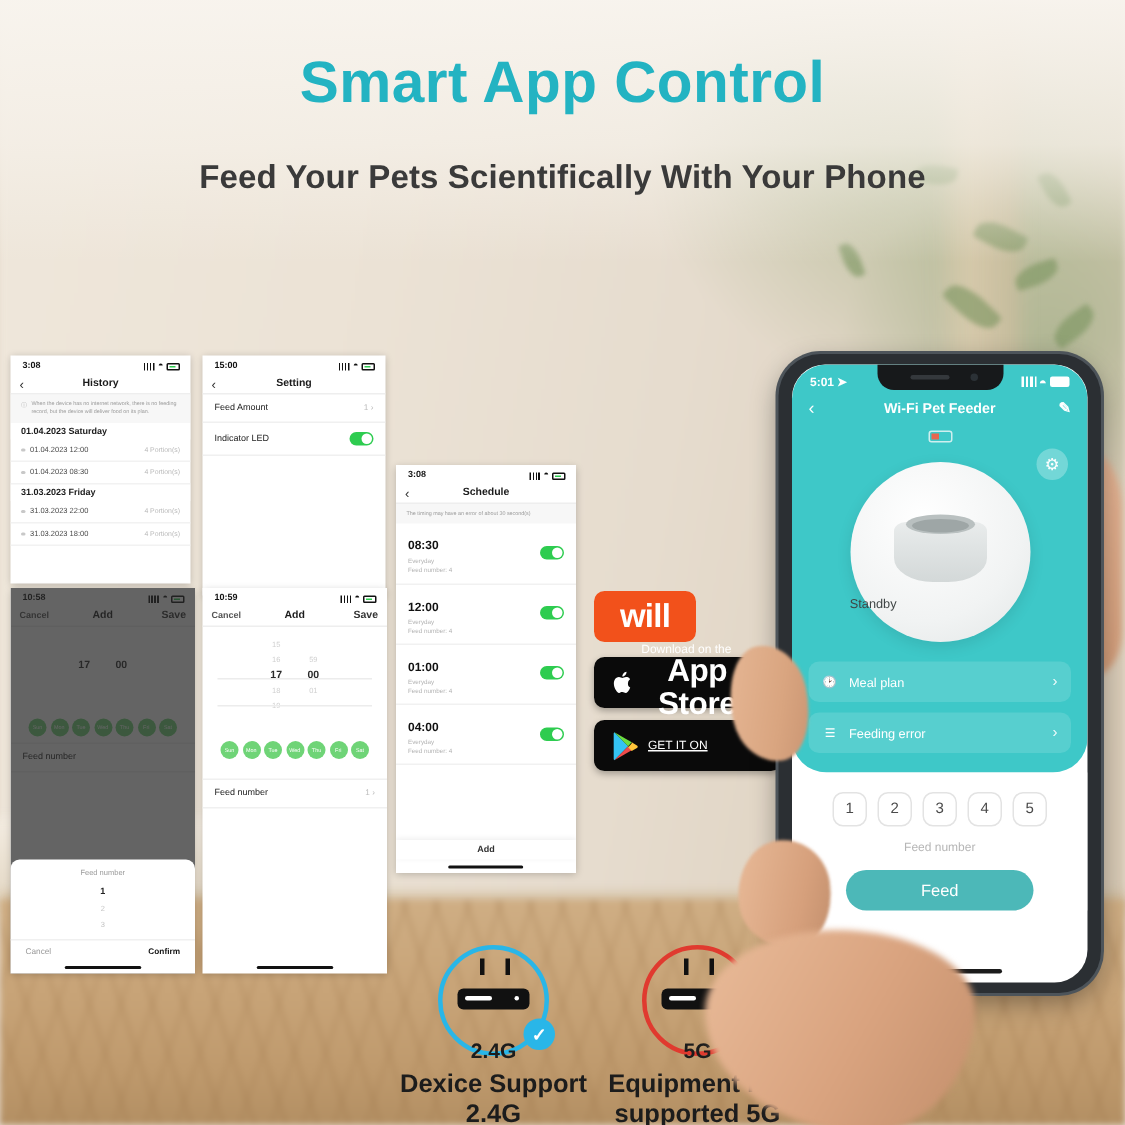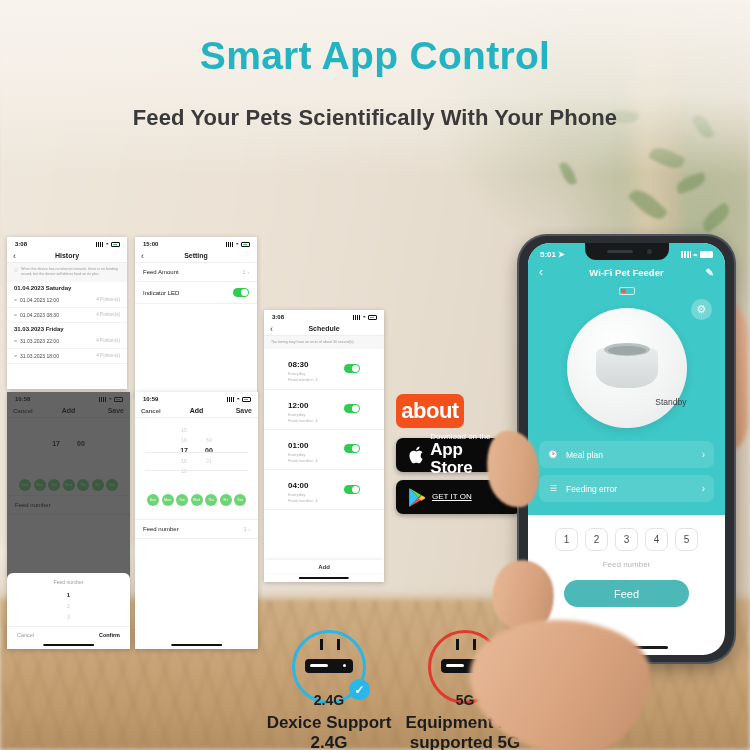--- a/index.html
+++ b/index.html
@@ -112,21 +112,21 @@
     padding:6px 8px; font-size:6px; color:#222; border-bottom:1px solid #f0f0f0;
   }
   .srow .val { color:#bbb; font-size:5.5px; }
   .tg { width:16px; height:9px; border-radius:9px; background:#2ecc50; position:relative; }
   .tg::after { content:""; position:absolute; right:1px; top:1px; width:7px; height:7px;
     border-radius:50%; background:#fff; }
 
   
   .sch-row {
     display:flex; align-items:center; justify-content:space-between;
-    padding:4px 24px 5px; border-bottom:1px solid #f1f1f1;
+    padding:4px 8px 5px; border-bottom:1px solid #f1f1f1;
   }
   .sch-time { font-size:8px; font-weight:bold; color:#111; line-height:1.25; }
   .sch-sub { font-size:4.2px; color:#b3b3b3; line-height:1.45; }
   .addbar {
     position:absolute; left:0; right:0; bottom:9px; height:13px;
     background:#fff; display:flex; align-items:center; justify-content:center;
     font-size:6px; font-weight:bold; color:#333; box-shadow:0 -1px 4px rgba(0,0,0,.08);
   }
 
   
@@ -167,21 +167,21 @@
     font-size:22px; font-weight:bold; letter-spacing:-.5px;
     display:flex; align-items:center; justify-content:center; line-height:1;
   }
   .badge {
     position:absolute; background:#0a0a0a; border-radius:7px; color:#fff;
     display:flex; align-items:center; gap:5px; padding:0 12px;
     box-shadow:0 2px 5px rgba(0,0,0,.3);
   }
   .badge .bt { display:flex; flex-direction:column; line-height:1.05; }
   .badge .b1 { font-size:8px; }
-  .badge .b2 { font-size:17px; font-weight:bold; letter-spacing:-.3px; }
+  .badge .b2 { font-size:21px; font-weight:bold; letter-spacing:-.3px;text-align:center; }
   #appstore { left:396px; top:438px; width:118px; height:34px; }
   #googleplay { left:396px; top:480px; width:125px; height:34px;text-decoration:underline; }
 
   
   .wifi-blk { position:absolute; text-align:center; }
   .ring { position:relative; width:74px; height:74px; margin:0 auto; }
   .ring .circle { position:absolute; inset:0; border-radius:50%; border:3px solid #29b6e8; }
   .ring.bad .circle { border-color:#e03a2f; }
   .router { position:absolute; left:13px; top:17px; width:48px; height:30px; }
   .router .ant { position:absolute; top:-8px; width:2.5px; height:11px; background:#111; }
@@ -210,21 +210,21 @@
   .pscreen {
     position:absolute; left:9px; top:7px; right:9px; bottom:7px;
     border-radius:22px; overflow:hidden; background:#fff;
   }
   .notch {
     position:absolute; left:50%; transform:translateX(-50%); top:0;
     width:84px; height:17px; background:#17191b; border-radius:0 0 11px 11px; z-index:5;
   }
   .notch .spk { position:absolute; left:22px; top:7px; width:26px; height:3px; background:#34383c; border-radius:2px; }
   .notch .cam { position:absolute; right:17px; top:6px; width:5px; height:5px; border-radius:50%; background:#2b3136; }
-  .p-teal { background:#3ec8c8; padding-top:1px; }
+  .p-teal { background:#3ec8c8; padding-top:1px;border-radius:23px; }
   .p-status {
     display:flex; align-items:center; justify-content:space-between;
     padding:4px 12px 1px; font-size:8px; font-weight:bold; color:#fff; height:18px;
   }
   .p-status .lft { display:flex; align-items:center; gap:2px; }
   .p-sig { display:inline-block; width:10px; height:7px;
     background:linear-gradient(90deg,#fff 0 1.5px,transparent 1.5px 3px,#fff 3px 4.5px,transparent 4.5px 6px,#fff 6px 7.5px,transparent 7.5px 9px,#fff 9px 10px); }
   .p-batt { display:inline-block; width:13px; height:7px; background:#fff; border-radius:1.5px; }
   .p-nav {
     position:relative; display:flex; align-items:center; justify-content:center;
@@ -255,21 +255,21 @@
   }
   .bowl::before {
     content:""; position:absolute; left:8px; top:-5px; width:46px; height:13px;
     border-radius:50%; background:#b9c0c0;
   }
   .bowl::after {
     content:""; position:absolute; left:12px; top:-2.5px; width:38px; height:9px;
     border-radius:50%; background:#9ea6a6;
   }
   .dev-label {
-    position:absolute; left:0; right:0; bottom:21px; text-align:right;
+    position:absolute; left:0; right:0; bottom:21px; text-align:left;
     font-size:8.5px; color:#3f4545;
   }
   .p-link {
     display:flex; align-items:center; gap:7px; margin:0 11px;
     padding:8px 9px; border-radius:7px; background:rgba(255,255,255,.13);
     color:#fff; font-size:8.5px;
   }
   .p-link + .p-link { margin-top:7px; }
   .p-link .chev { margin-left:auto; font-size:10px; opacity:.9; }
   .p-link .li {
@@ -553,21 +553,21 @@
     <span class="day">Sat</span>
   </div>
 
   <div class="srow" style="border-top:1px solid #f0f0f0;margin-top:9px;">
     <span>Feed number</span>
     <span class="val"><span>1</span> ›</span>
   </div>
   <div class="homebar"></div>
 </div>
 
-<div class="tuya">about</div>
+<div class="tuya">will</div>
 
 <div class="badge" id="appstore">
   <svg width="19" height="22" viewBox="0 0 24 28">
     <path fill="#fff" d="M17.6 14.8c0-3 2.4-4.4 2.5-4.5-1.4-2-3.5-2.3-4.2-2.3-1.8-.2-3.5 1-4.4 1-.9 0-2.3-1-3.8-1C5.8 8 4 9.1 3 10.9c-2 3.5-.5 8.8 1.4 11.7.9 1.4 2 3 3.5 2.9 1.4-.1 1.9-.9 3.6-.9s2.2.9 3.7.9c1.5 0 2.5-1.4 3.4-2.9 1.1-1.6 1.5-3.2 1.5-3.3-.1 0-2.5-1-2.5-3.5zM14.8 5.8c.8-1 1.3-2.3 1.2-3.6-1.2 0-2.6.8-3.4 1.8-.7.9-1.4 2.2-1.2 3.5 1.3.1 2.6-.7 3.4-1.7z"></path>
   </svg>
   <span class="bt">
     <span class="b1">Download on the</span>
     <span class="b2">App Store</span>
   </span>
 </div>

